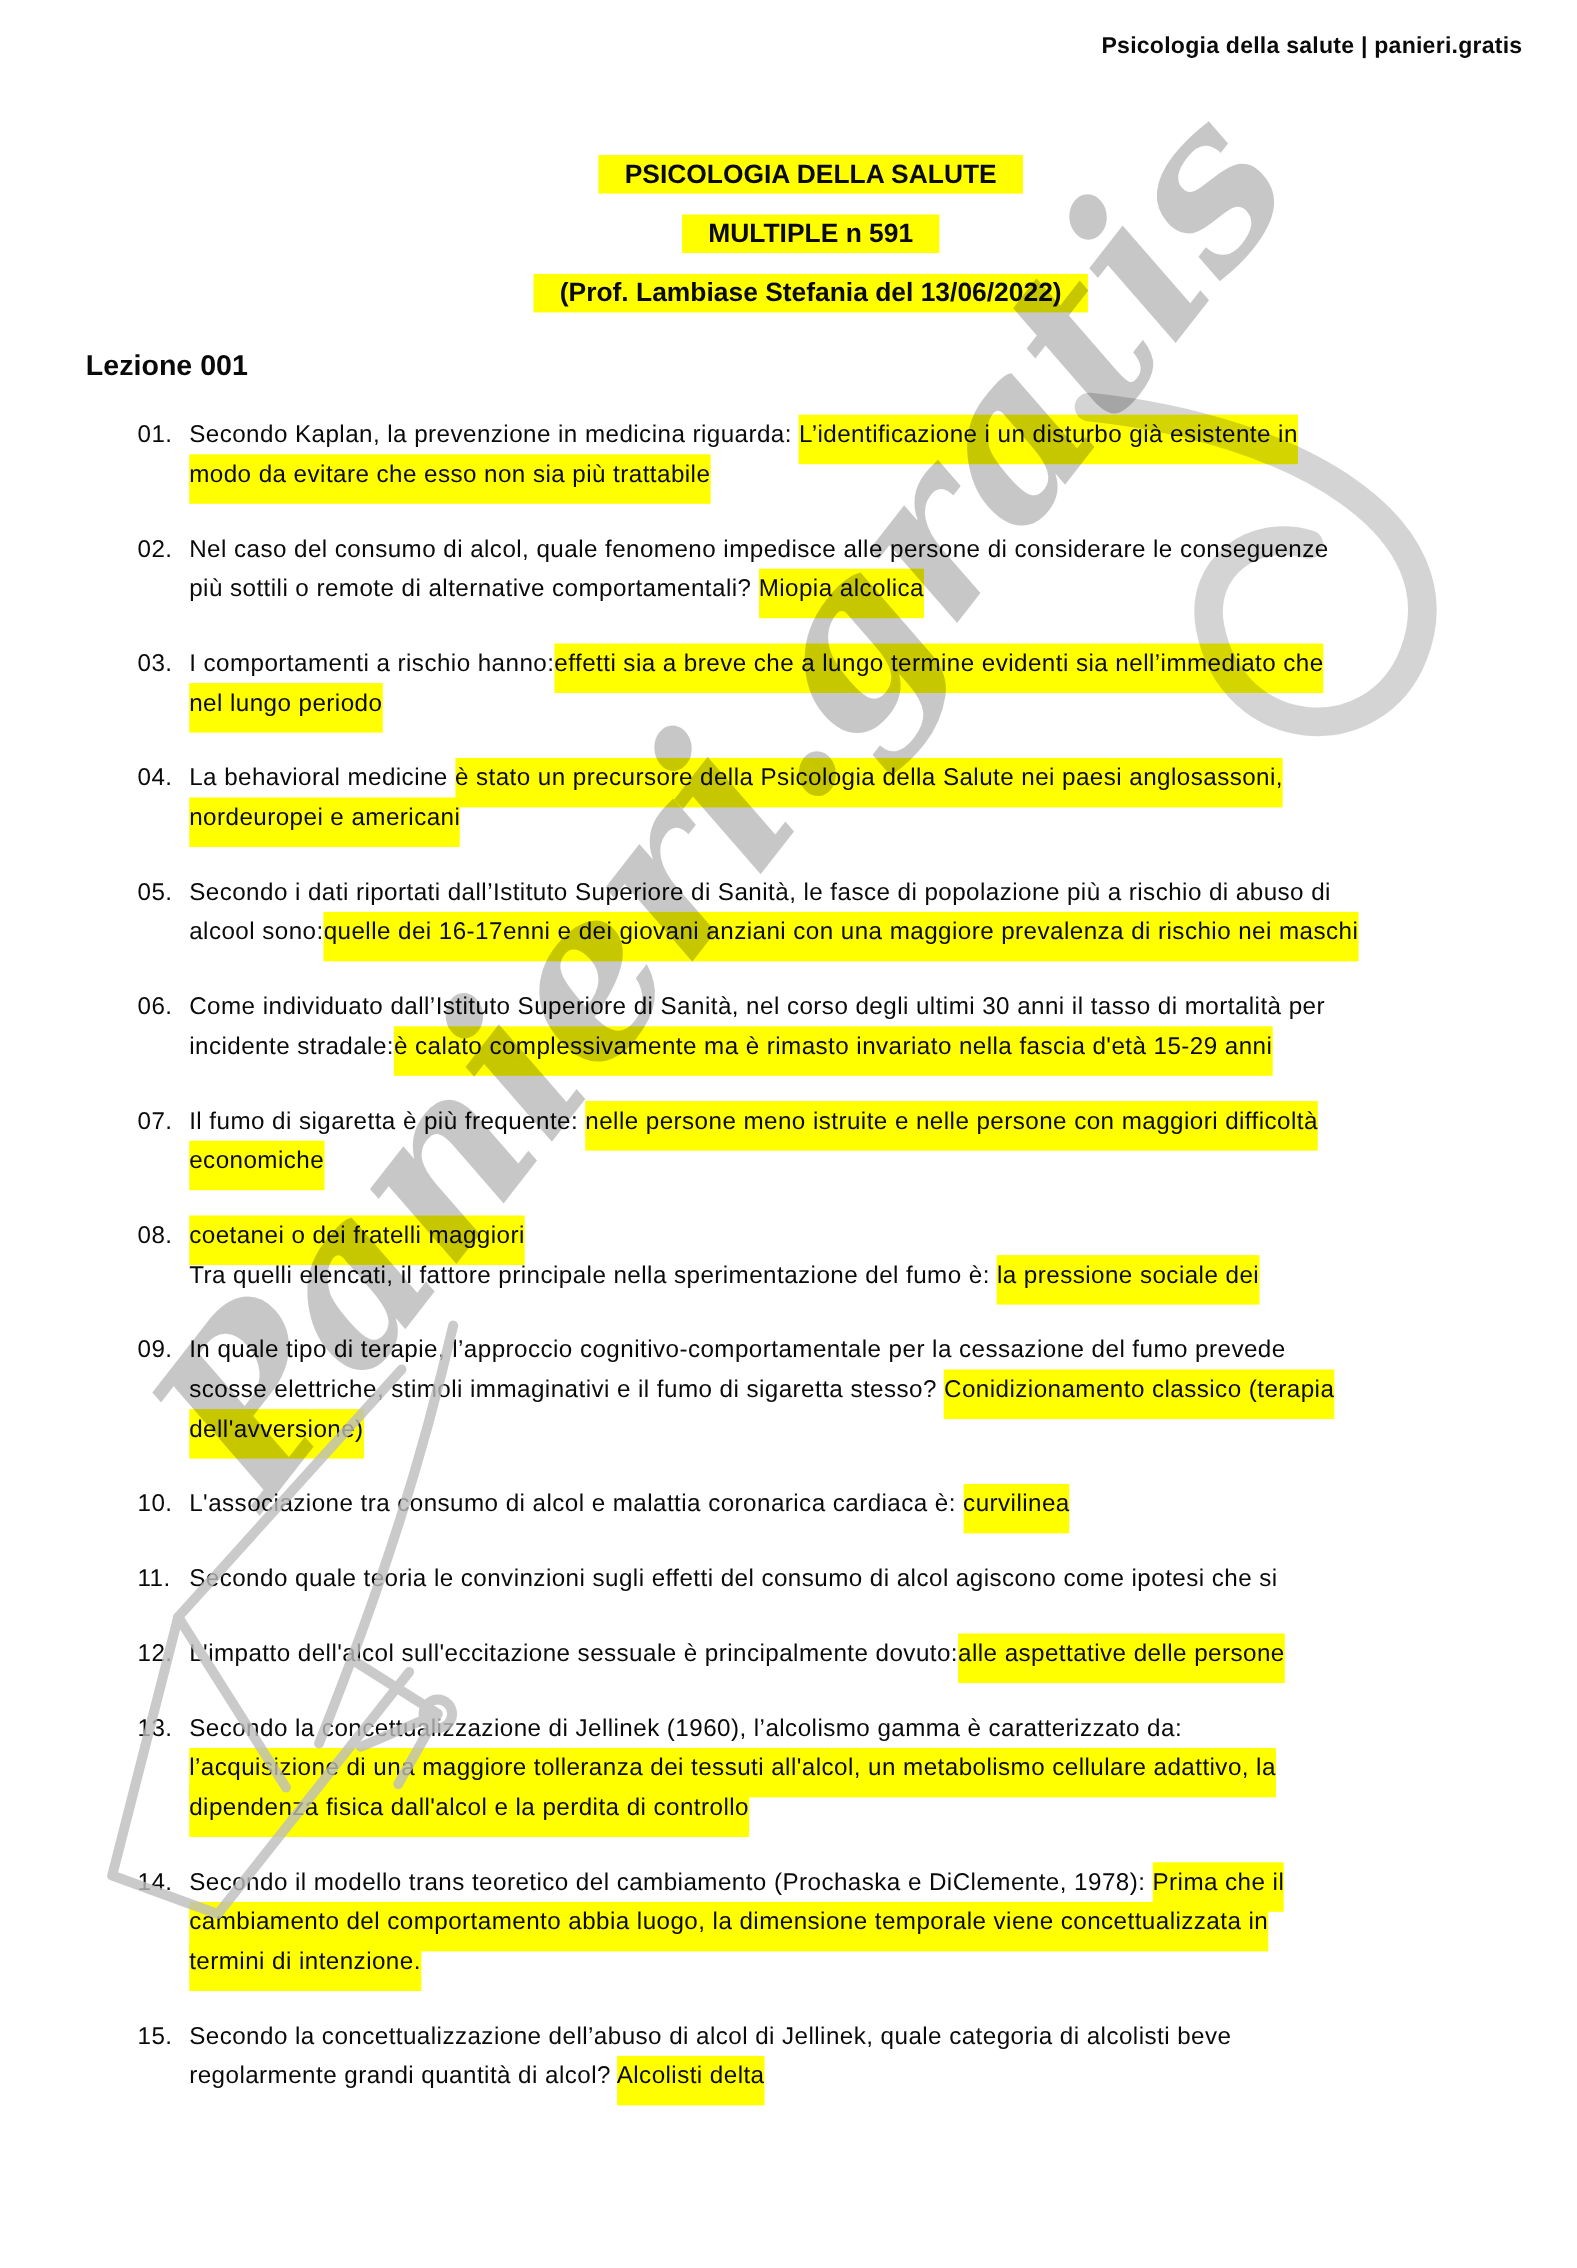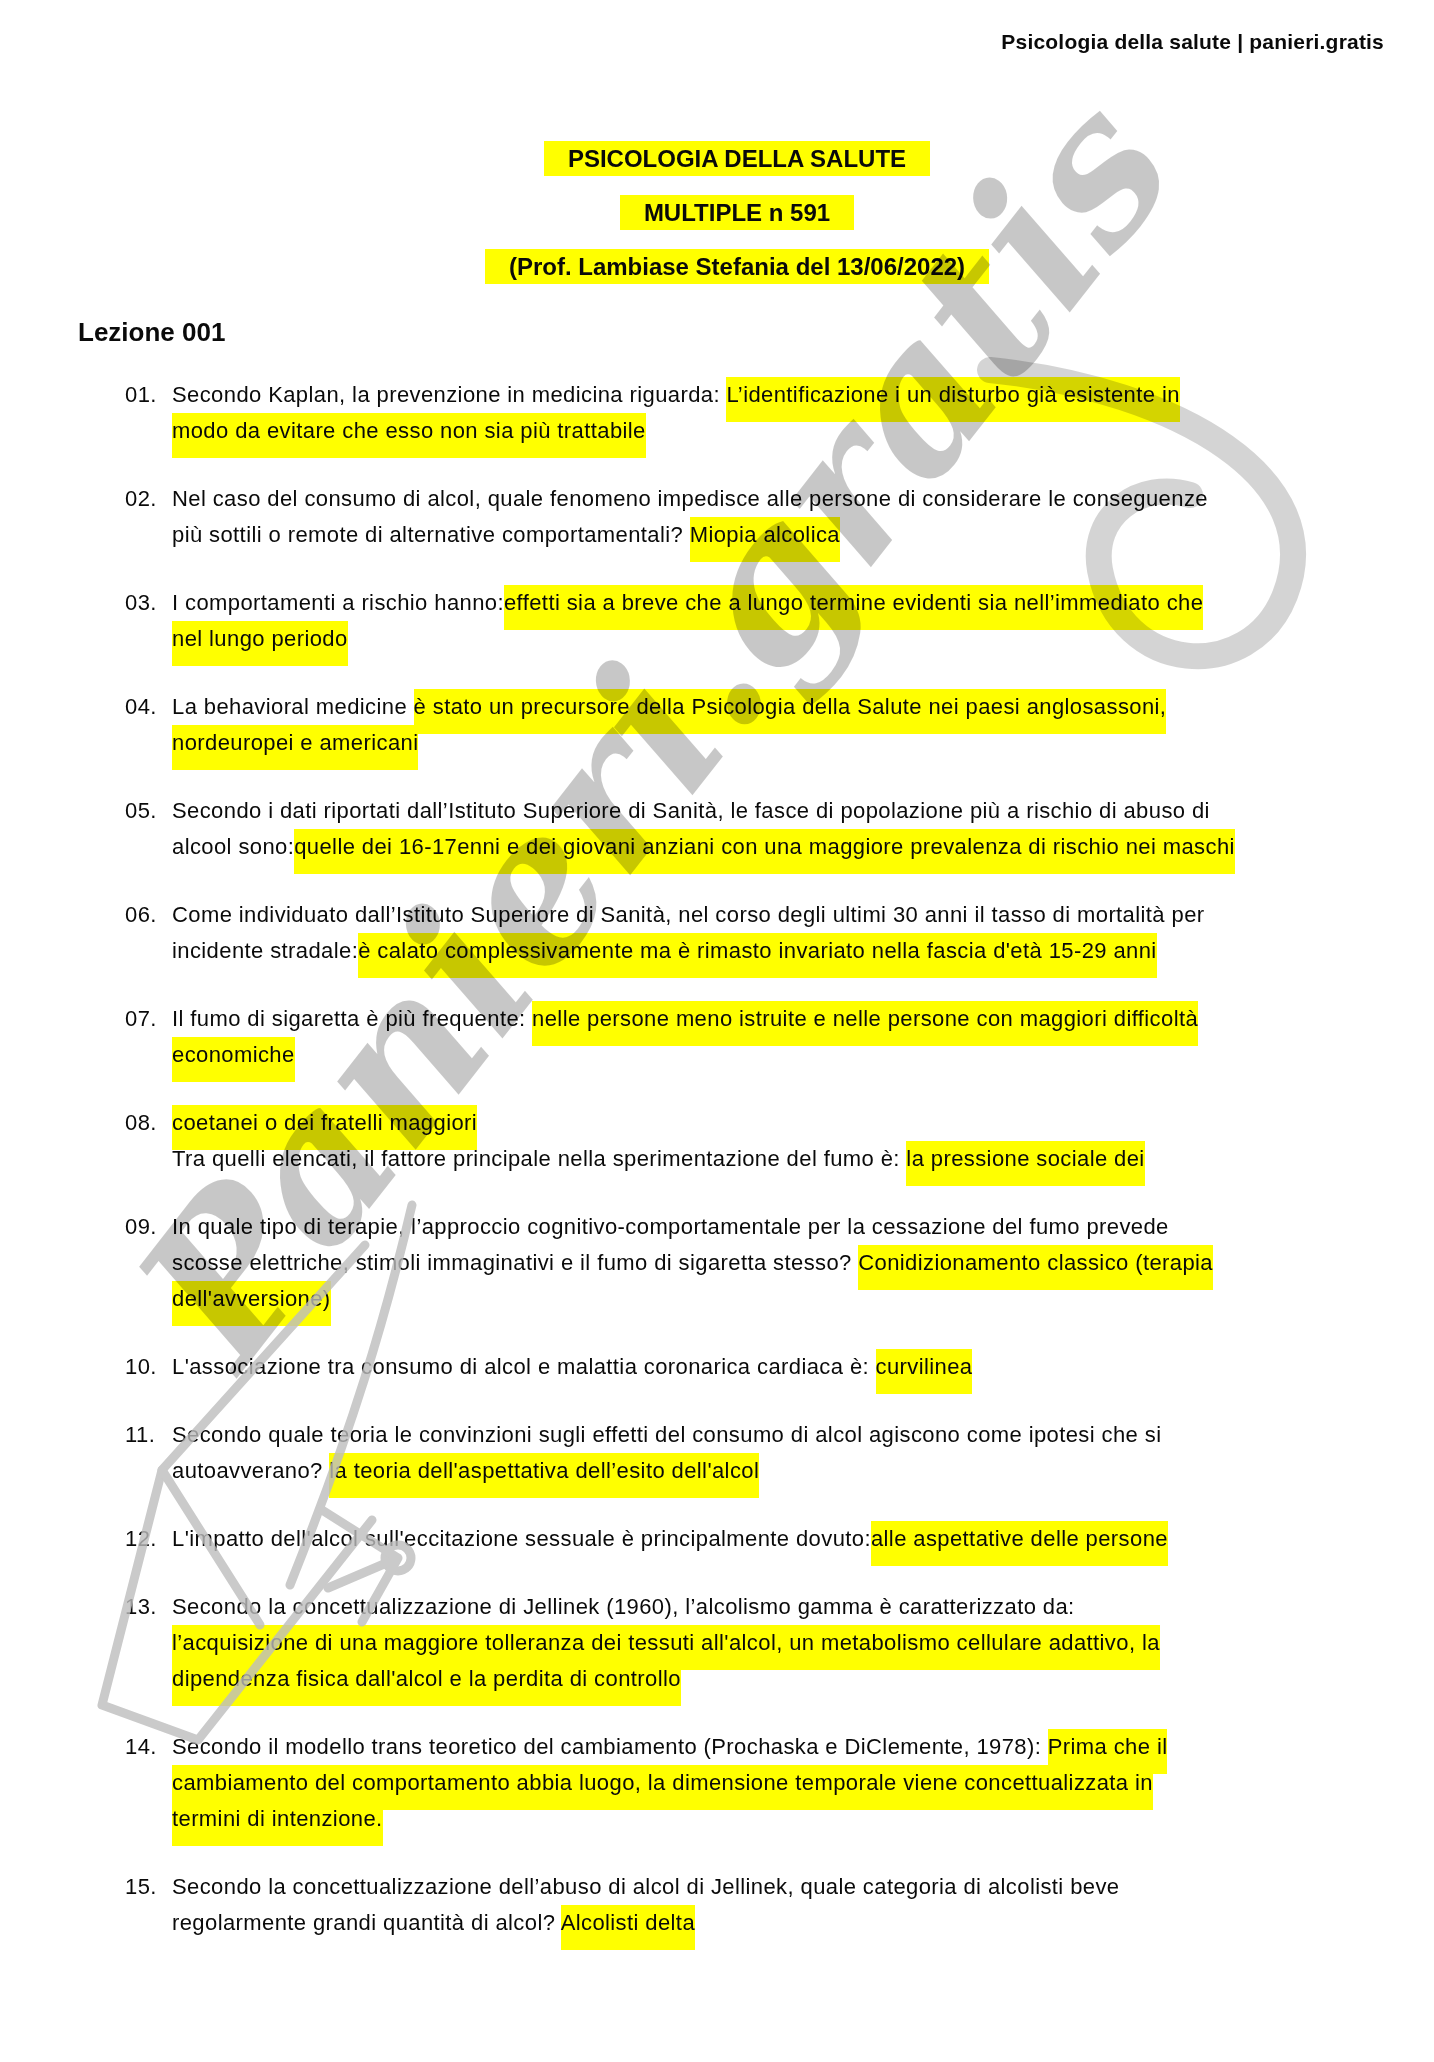--- a/index.html
+++ b/index.html
@@ -125,21 +125,20 @@
       <div class="q">
         <div class="qnum">10.</div>
         <div class="qbody">
           <div class="qline"><span>L'associazione tra consumo di alcol e malattia coronarica cardiaca è: </span><span class="hl">curvilinea</span></div>
         </div>
       </div>
       <div class="q">
         <div class="qnum">11.</div>
         <div class="qbody">
           <div class="qline"><span>Secondo quale teoria le convinzioni sugli effetti del consumo di alcol agiscono come ipotesi che si</span></div>
-          <div class="qline"><span>autoavverano? </span><span class="hl">la teoria dell'aspettativa dell’esito dell'alcol</span></div>
         </div>
       </div>
       <div class="q">
         <div class="qnum">12.</div>
         <div class="qbody">
           <div class="qline"><span>L'impatto dell'alcol sull'eccitazione sessuale è principalmente dovuto:</span><span class="hl">alle aspettative delle persone</span></div>
         </div>
       </div>
       <div class="q">
         <div class="qnum">13.</div>

